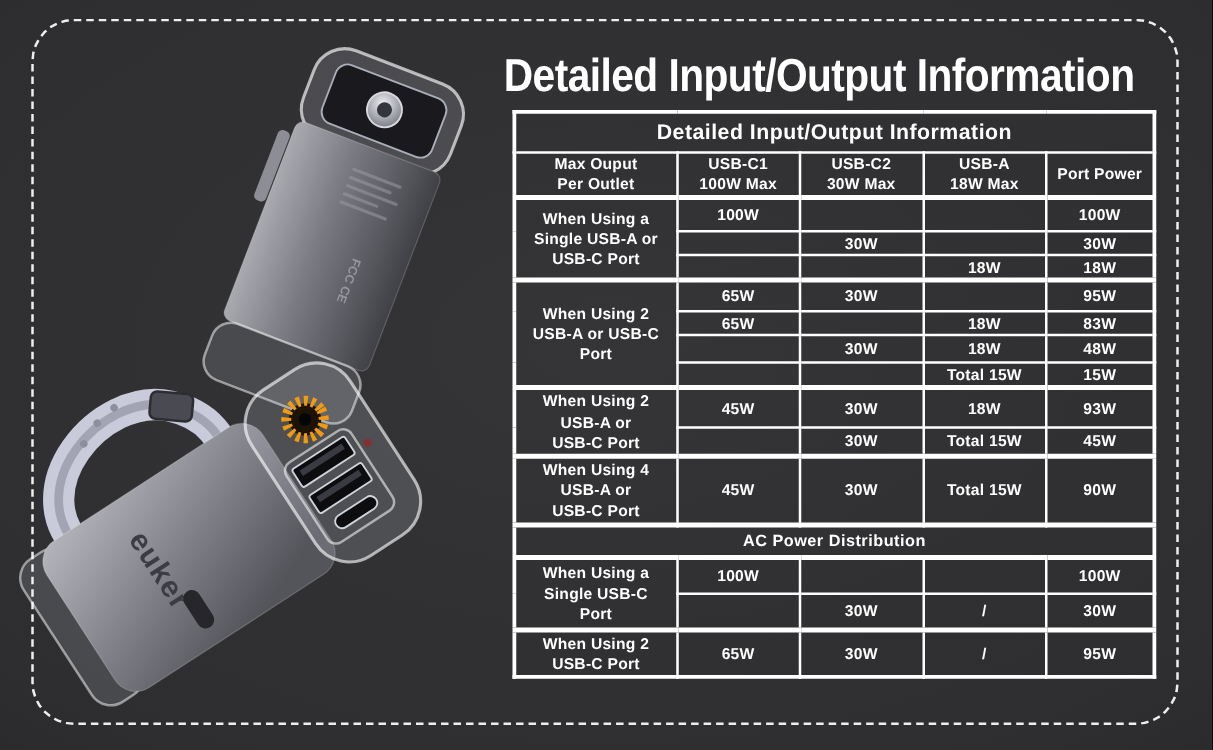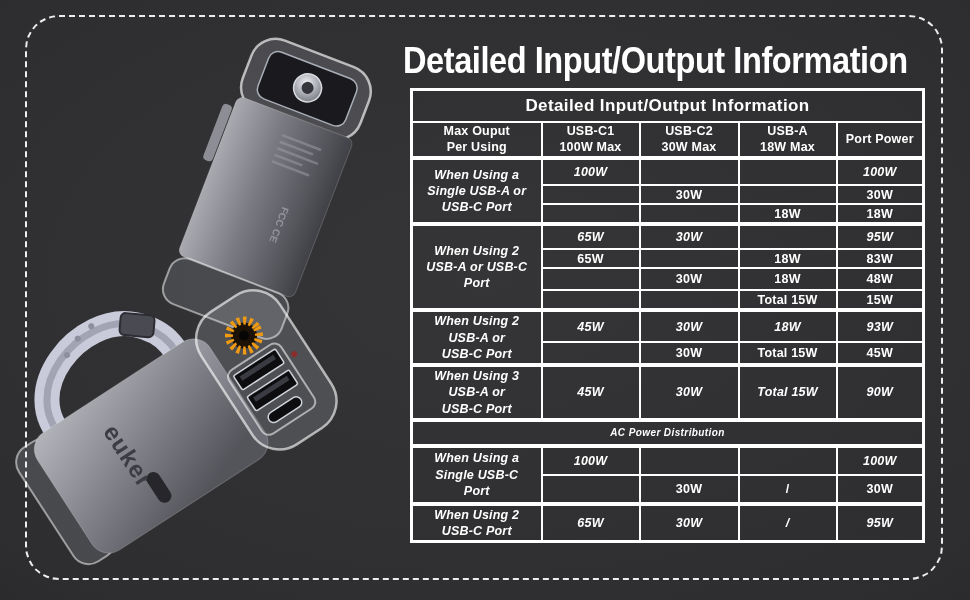--- a/index.html
+++ b/index.html
@@ -24,23 +24,23 @@
     border:3px solid #fff;
   }
   .spec th,.spec td{
     border:2px solid #fff;text-align:center;vertical-align:middle;
     font-weight:bold;font-size:12.5px;padding:1px 3px;letter-spacing:0.2px;
     overflow:hidden;
   }
   .spec .ttl{font-size:17px;height:28px;letter-spacing:0.4px;}
   .spec tr.cols th{height:30px;line-height:1.25;}
   .preline{white-space:pre-line;line-height:1.3;}
-  .spec tr.gstart th,.spec tr.gstart td{border-top:4px solid #fff;font-style:italic;}
+  .spec tr.gstart th,.spec tr.gstart td{border-top:4px solid #fff;}
   .spec td.lbl{line-height:1.3;}
-  .spec td.section-cell{font-size:10px;letter-spacing:0.4px;}
+  .spec td.section-cell{font-size:13px;letter-spacing:0.4px;}
   tr.h19{height:19px}tr.h20{height:20px}tr.h21{height:21px}tr.h22{height:22px}
   tr.h25{height:25px}tr.h26{height:26px}tr.h27{height:27px}tr.h29{height:29px}
   tr.h30{height:30px}tr.h37{height:37px}tr.h38{height:38px}
   .photo{position:absolute;}
   .photo-top{left:112px;top:28px;width:300px;height:322px;}
   .photo-front{left:8px;top:266px;width:345px;height:330px;}
   svg text{font-family:"Liberation Sans",sans-serif;}
 </style>
 </head>
 <body>
@@ -134,21 +134,21 @@
         <col style="width:99px">
         <col style="width:98px">
         <col style="width:87px">
     </colgroup>
     <tbody>
       <tr>
         <th class="ttl" colspan="5">Detailed Input/Output Information</th>
       </tr>
       <tr class="cols">
         <th class="preline">Max Ouput
-Per Using</th>
+Per Outlet</th>
         <th class="preline">USB-C1
 100W Max</th>
         <th class="preline">USB-C2
 30W Max</th>
         <th class="preline">USB-A
 18W Max</th>
         <th class="preline">Port Power</th>
       </tr>
 
       <tr class="gstart h27">
@@ -211,21 +211,21 @@
         <td>93W</td>
       </tr>
       <tr class="h21">
         <td></td>
         <td>30W</td>
         <td>Total 15W</td>
         <td>45W</td>
       </tr>
 
       <tr class="gstart h37">
-        <td class="lbl preline">When Using 3
+        <td class="lbl preline">When Using 4
 USB-A or
 USB-C Port</td>
         <td>45W</td>
         <td>30W</td>
         <td>Total 15W</td>
         <td>90W</td>
       </tr>
 
       <tr class="gstart h26">
         <td class="section-cell" colspan="5">AC Power Distribution</td>

